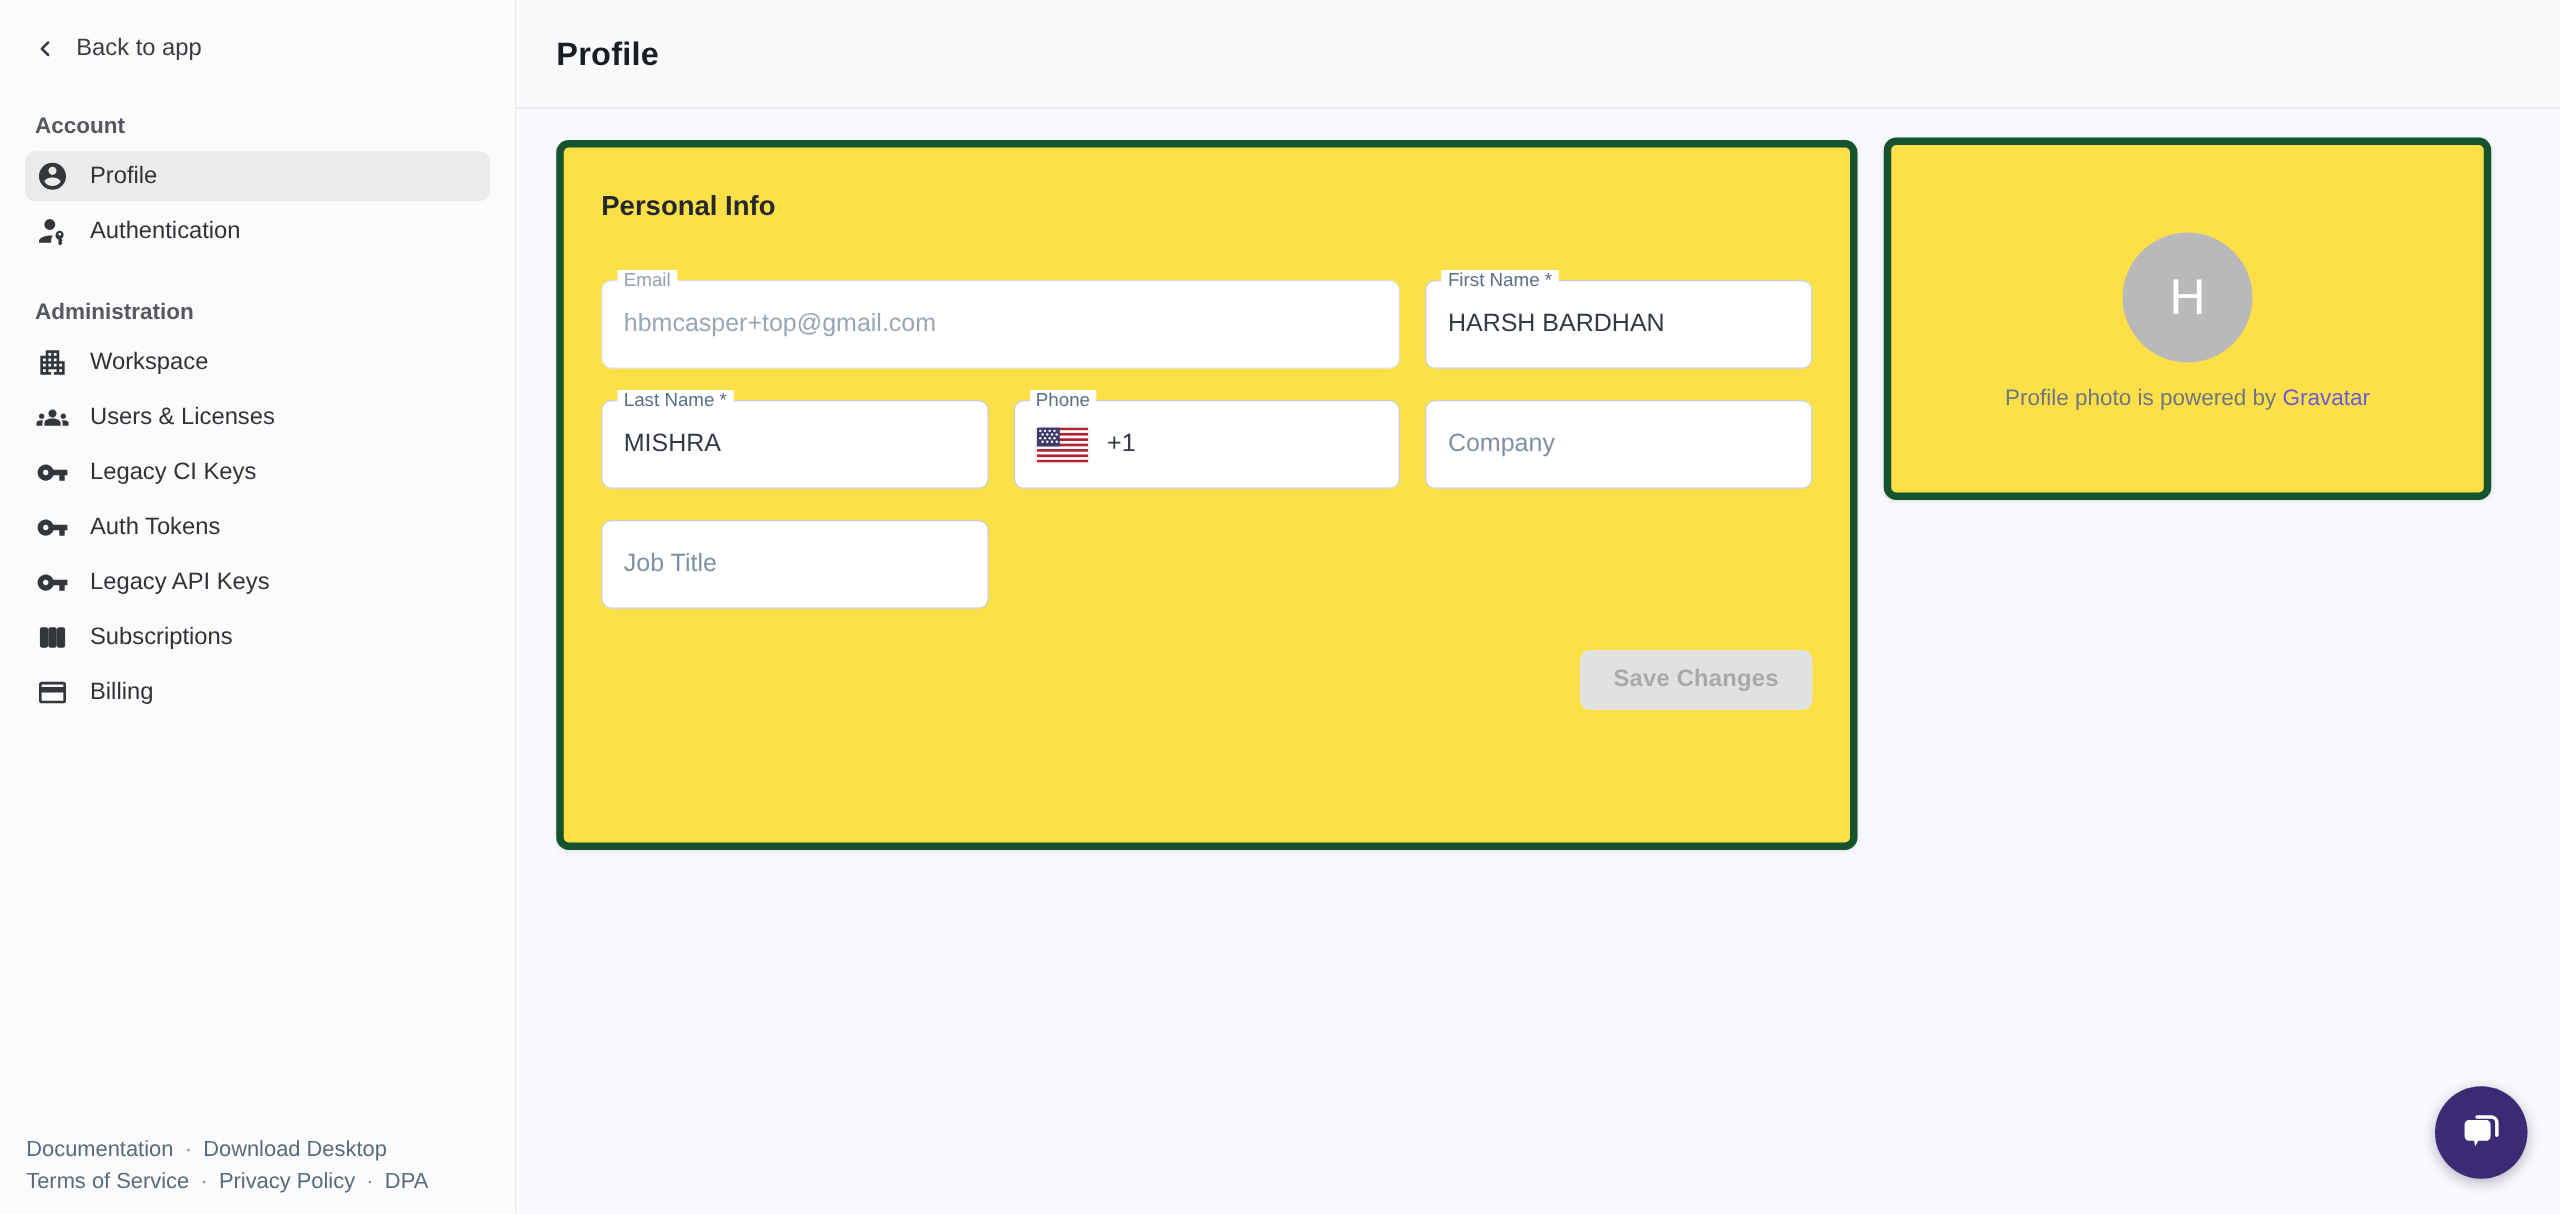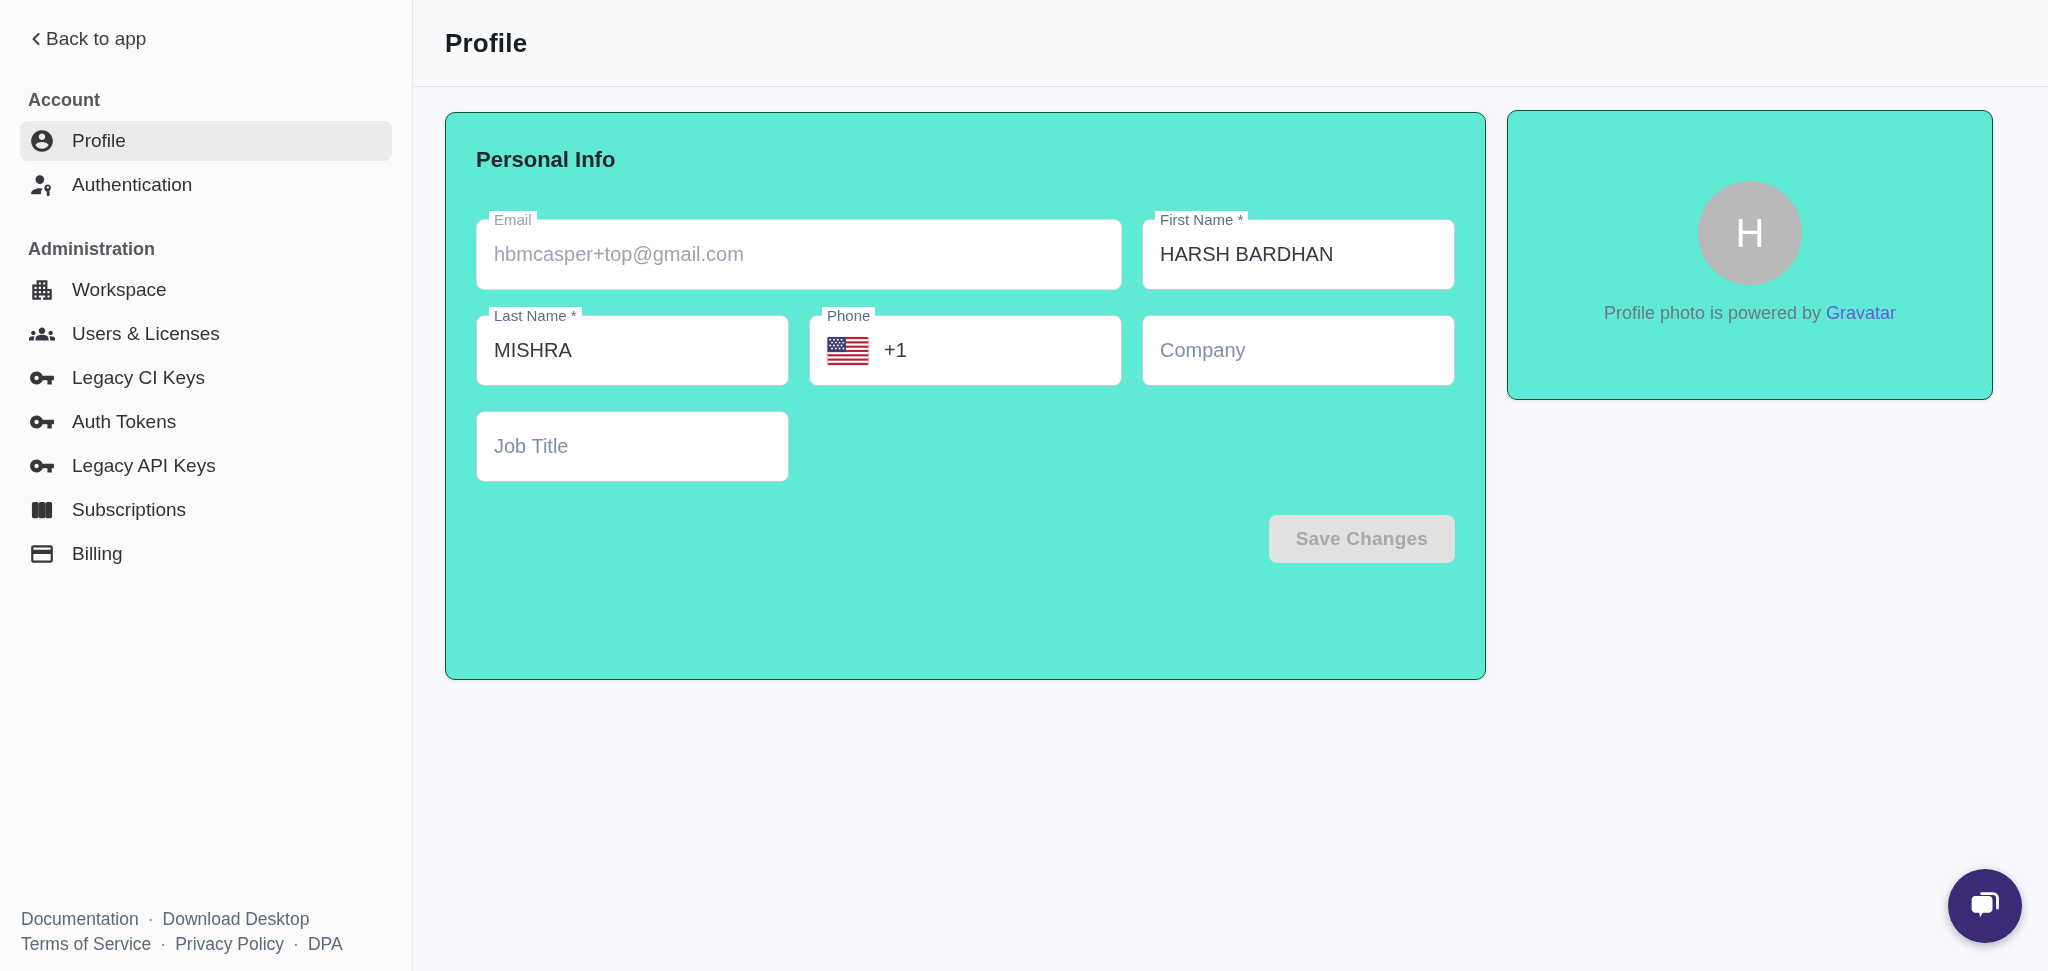--- a/index.html
+++ b/index.html
@@ -5,21 +5,21 @@
   * { margin:0; padding:0; box-sizing:border-box; }
   html,body { width:2048px; height:971px; }
   body { font-family:"Liberation Sans", sans-serif; background:#f7f9fc; overflow:hidden; }
   .page { position:relative; width:2048px; height:971px; background:#f7f9fc; }
 
   
   .sidebar {
     position:absolute; left:0; top:0; bottom:0; width:413px;
     background:#fbfbfb; border-right:1px solid #e8eaee; padding:18px 20px;
   }
-  .back-row { display:flex; align-items:center; padding:10px 6px; cursor:pointer; }
+  .back-row { display:flex; align-items:center; gap:15px; padding:10px 6px; cursor:pointer; }
   .back-row span { font-size:19px; color:#3a3e44; }
   .section-label { font-size:18px; font-weight:bold; color:#55595f; margin:34px 0 10px 8px; }
   .section-label.first { margin-top:30px; }
   .nav-item {
     display:flex; align-items:center; gap:17px; height:40px; margin-bottom:4px;
     border-radius:8px; padding-left:9px; cursor:pointer; color:#2f3338; font-size:19px;
   }
   .nav-item.selected { background:#ebebe9; }
   .nav-item svg { flex:0 0 auto; }
   .side-footer { position:absolute; left:21px; bottom:14px; font-size:17.5px; line-height:25px; color:#596a7b; }
@@ -28,21 +28,21 @@
 
   
   .main { position:absolute; left:413px; top:0; right:0; bottom:0; background:#f7f9fc; }
   .main-header {
     height:87px; border-bottom:1px solid #e3e6ea; display:flex; align-items:center;
     padding-left:32px; background:#f8fafc;
   }
   .main-header h1 { font-size:26px; font-weight:bold; color:#1a1d24; letter-spacing:.2px; }
 
   .card {
-    position:absolute; background:#5eead4; border:1px solid #14532d; border-radius:10px;
+    position:absolute; background:#fde047; border:6px solid #14532d; border-radius:10px;
     box-shadow:0 1px 4px rgba(25,35,50,.08);
   }
   .card-personal { left:32px; top:112px; width:1041px; height:568px; padding:34px 30px 24px 30px; }
   .card-gravatar { left:1094px; top:110px; width:486px; height:290px; display:flex; flex-direction:column; align-items:center; padding-top:70px; }
 
   .card-title { font-size:22px; font-weight:bold; color:#24272e; margin-bottom:46px; }
 
   .form-grid { display:grid; grid-template-columns:1fr 1fr 1fr; column-gap:20px; row-gap:25px; }
   .span2 { grid-column:1 / span 2; }
 

